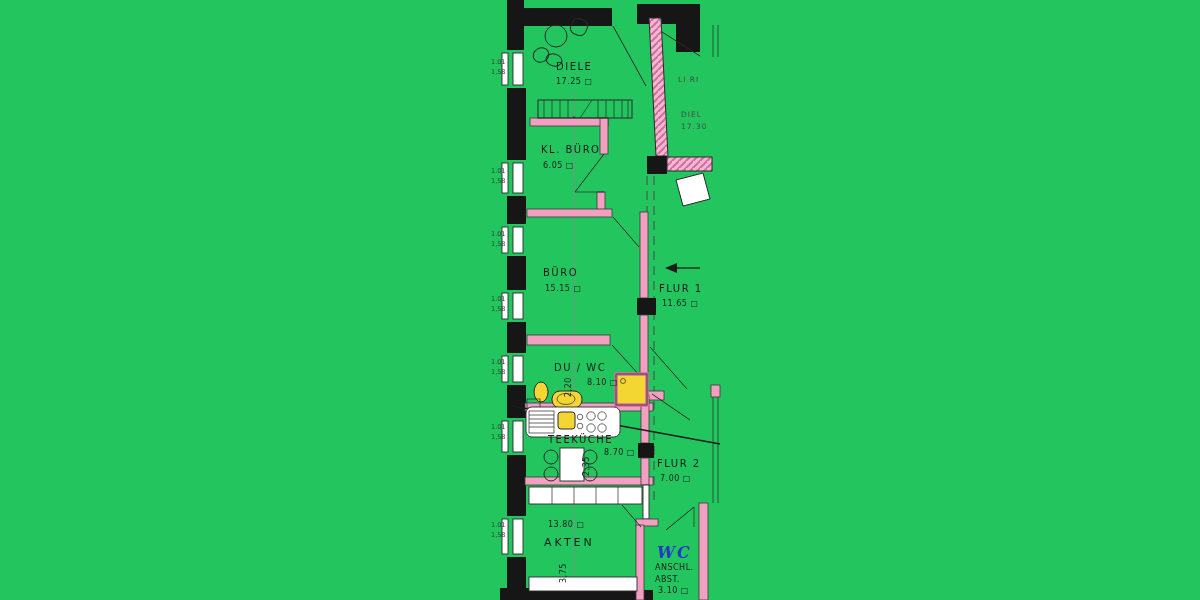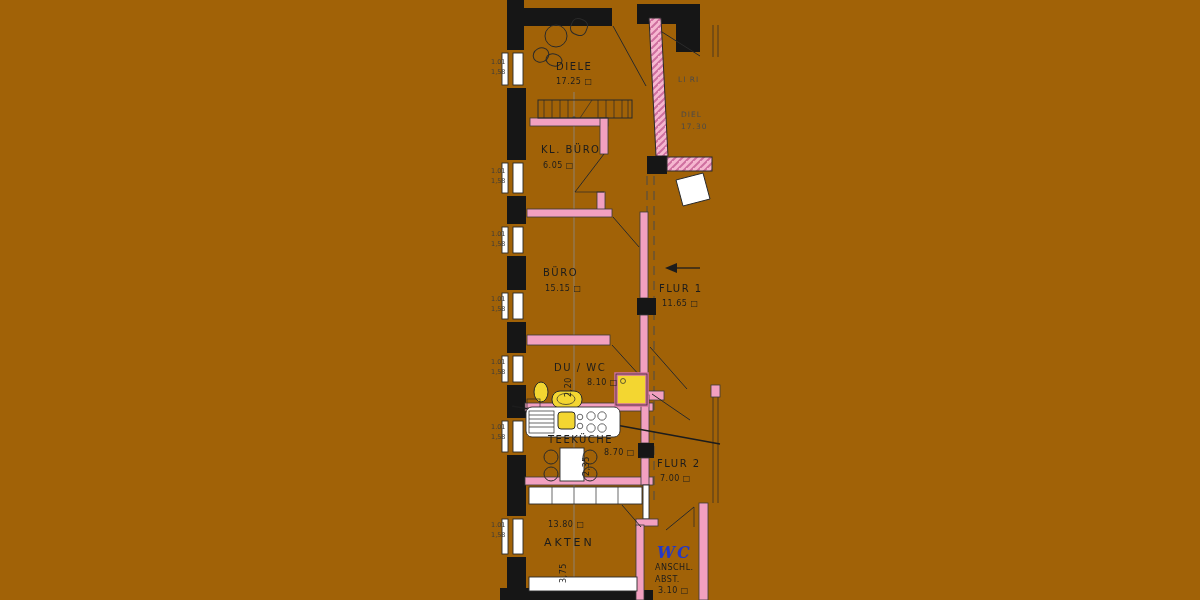--- a/index.html
+++ b/index.html
@@ -1,16 +1,16 @@
 <!DOCTYPE html>
 <html><head>
 <meta charset="utf-8">
 <style>
   html,body{margin:0;padding:0;background:#ffffff;}
-  .stage{position:relative;width:1200px;height:600px;background:#a16207;overflow:hidden;
+  .stage{position:relative;width:1200px;height:600px;background:#22c55e;overflow:hidden;
          font-family:"DejaVu Sans", sans-serif;}
   svg{position:absolute;left:0;top:0;}
   .wall{fill:#161616;stroke:none;}
   .pink{fill:#f2a0c0;stroke:#3a3a3a;stroke-width:0.8;}
   .thin{stroke:#2a2a2a;stroke-width:1;fill:none;}
   .thinner{stroke:#2a2a2a;stroke-width:0.7;fill:none;}
   .leaf{stroke:#2a2a2a;stroke-width:1;fill:none;}
   .dash{stroke:#4a4a4a;stroke-width:1;fill:none;stroke-dasharray:9 6;}
   .axis{stroke:#8a8a8a;stroke-width:0.8;fill:none;}
   .fixture{fill:#f3d631;stroke:#2a2a2a;stroke-width:1;}

